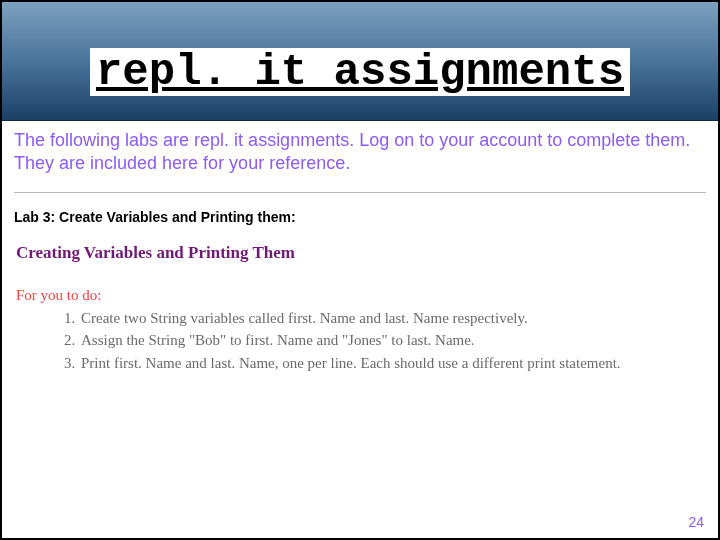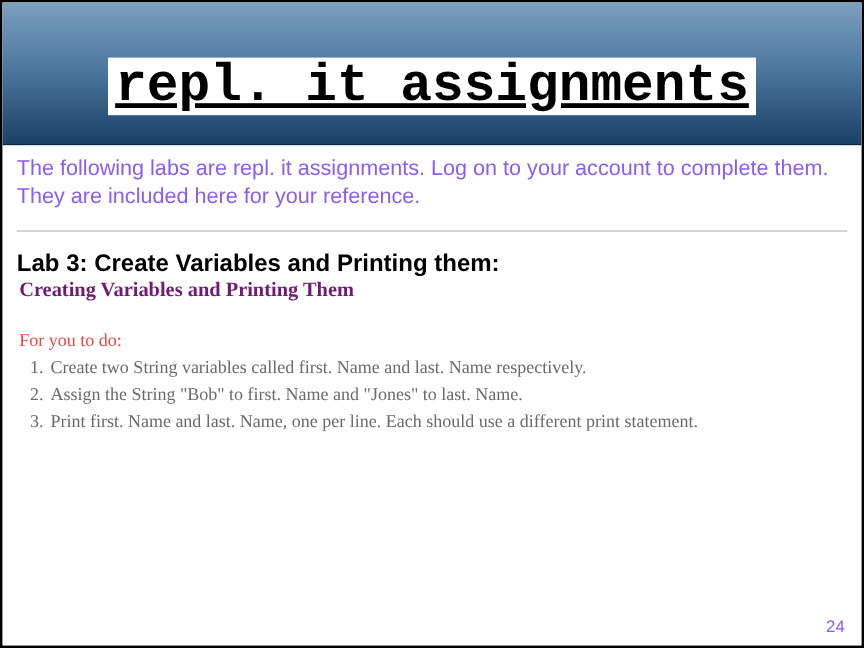--- a/index.html
+++ b/index.html
@@ -38,23 +38,24 @@
     color: #8b5cf6;
     line-height: 1.25;
     margin-bottom: 10px;
   }
   .divider {
     border: none;
     border-top: 1px solid #b8b8b8;
     margin: 18px 0 16px 0;
   }
   .lab-title {
-    font-size: 20px;
+    font-size: 14px;
     font-weight: bold;
     color: #000;
+    margin-bottom: 18px;
   }
   .embedded {
     
     color: #6a6a6a;
     font-family: Georgia, "Times New Roman", serif;
     padding-left: 2px;
   }
   .emb-heading {
     font-size: 17px;
     font-weight: bold;
@@ -69,20 +70,21 @@
   .emb-list {
     list-style: decimal;
     padding-left: 24px;
     font-size: 15px;
     color: #6a6a6a;
   }
   .emb-list li {
     line-height: 1.35;
     margin-bottom: 2px;
     padding-left: 2px;
+    margin-left: 39px;
   }
   .page-number {
     position: absolute;
     bottom: 8px;
     right: 14px;
     font-size: 14px;
     color: #8b5cf6;
   }
 </style>
 </head>

